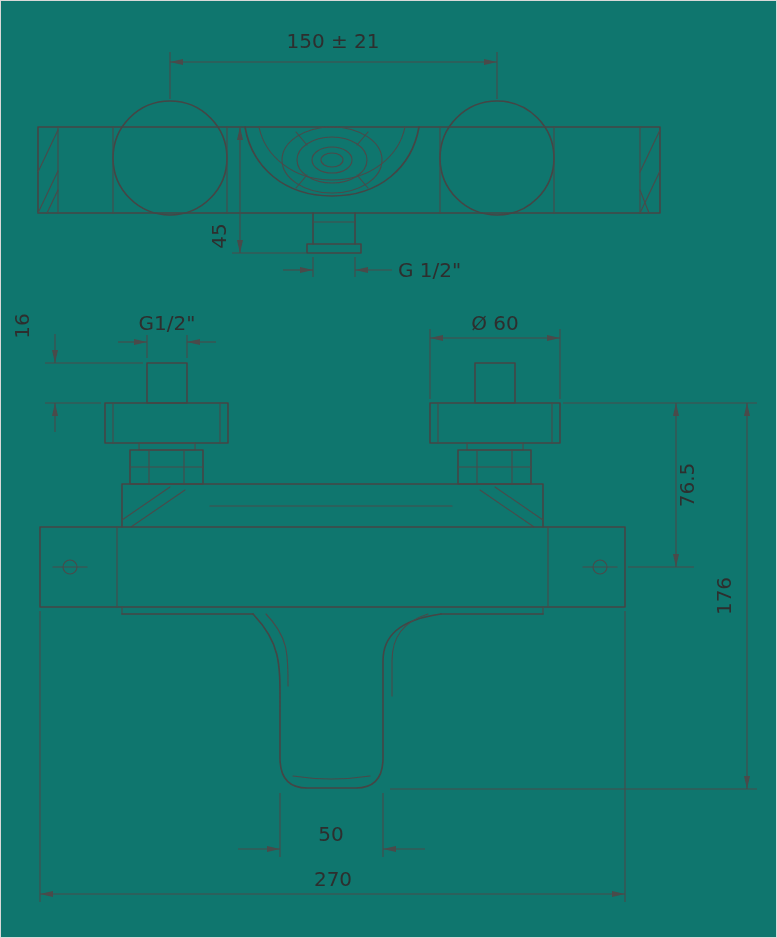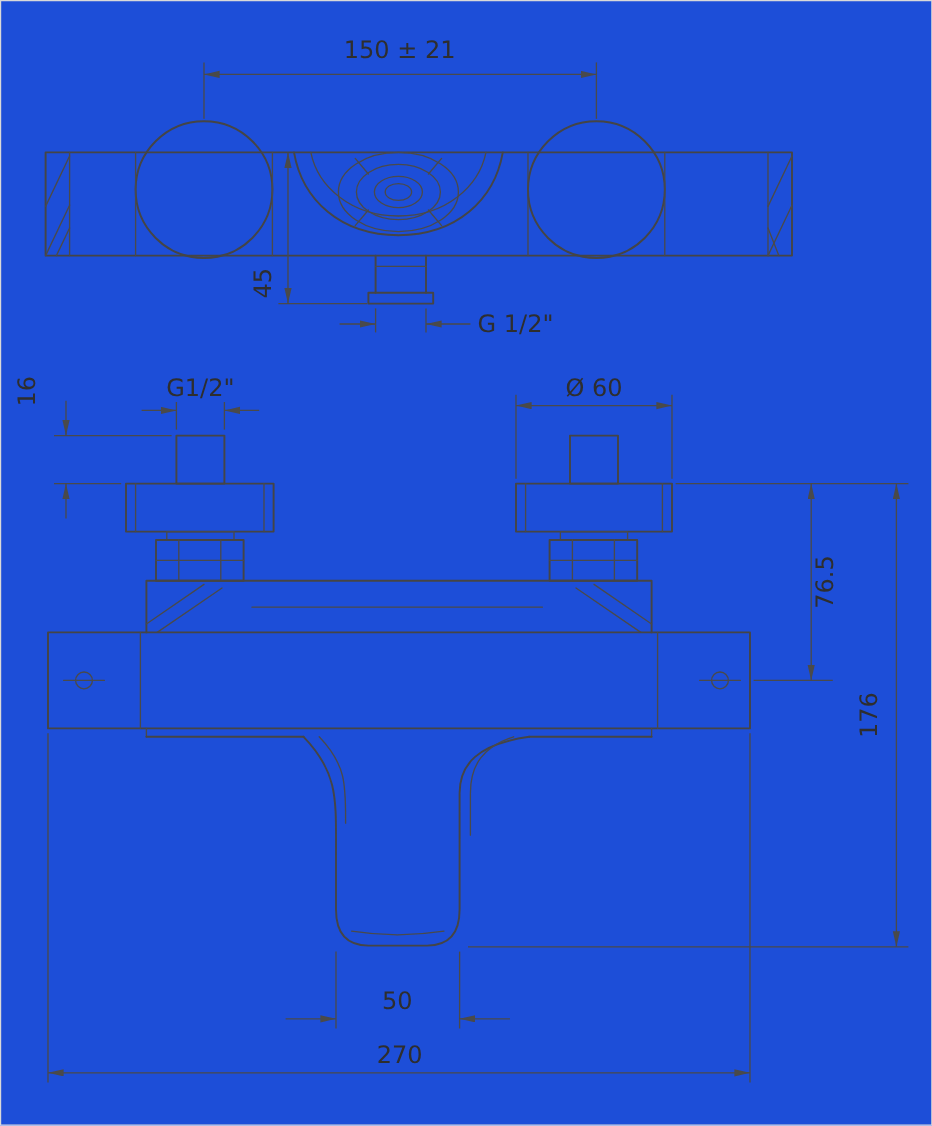--- a/index.html
+++ b/index.html
@@ -1,16 +1,16 @@
 <!DOCTYPE html>
 <html><head>
 <meta charset="utf-8">
 <style>
   html,body{margin:0;padding:0;background:#ffffff;}
-  .stage{width:777px;height:938px;background:#1d4ed8;position:relative;box-shadow:inset 0 0 0 1px #d9d9d9;overflow:hidden;}
+  .stage{width:777px;height:938px;background:#0f766e;position:relative;box-shadow:inset 0 0 0 1px #d9d9d9;overflow:hidden;}
   svg{display:block;}
   .o{fill:none;stroke:#454545;stroke-width:1.6;stroke-linejoin:round;stroke-linecap:round;}
   .o2{fill:none;stroke:#4a4a4a;stroke-width:1.1;stroke-linejoin:round;stroke-linecap:round;}
   .d{fill:none;stroke:#4a4a4a;stroke-width:1.1;}
   text.t{font-family:"DejaVu Sans",sans-serif;font-size:20px;fill:#2e2e2e;}
 </style>
 </head>
 <body>
 
 <div class="stage">

